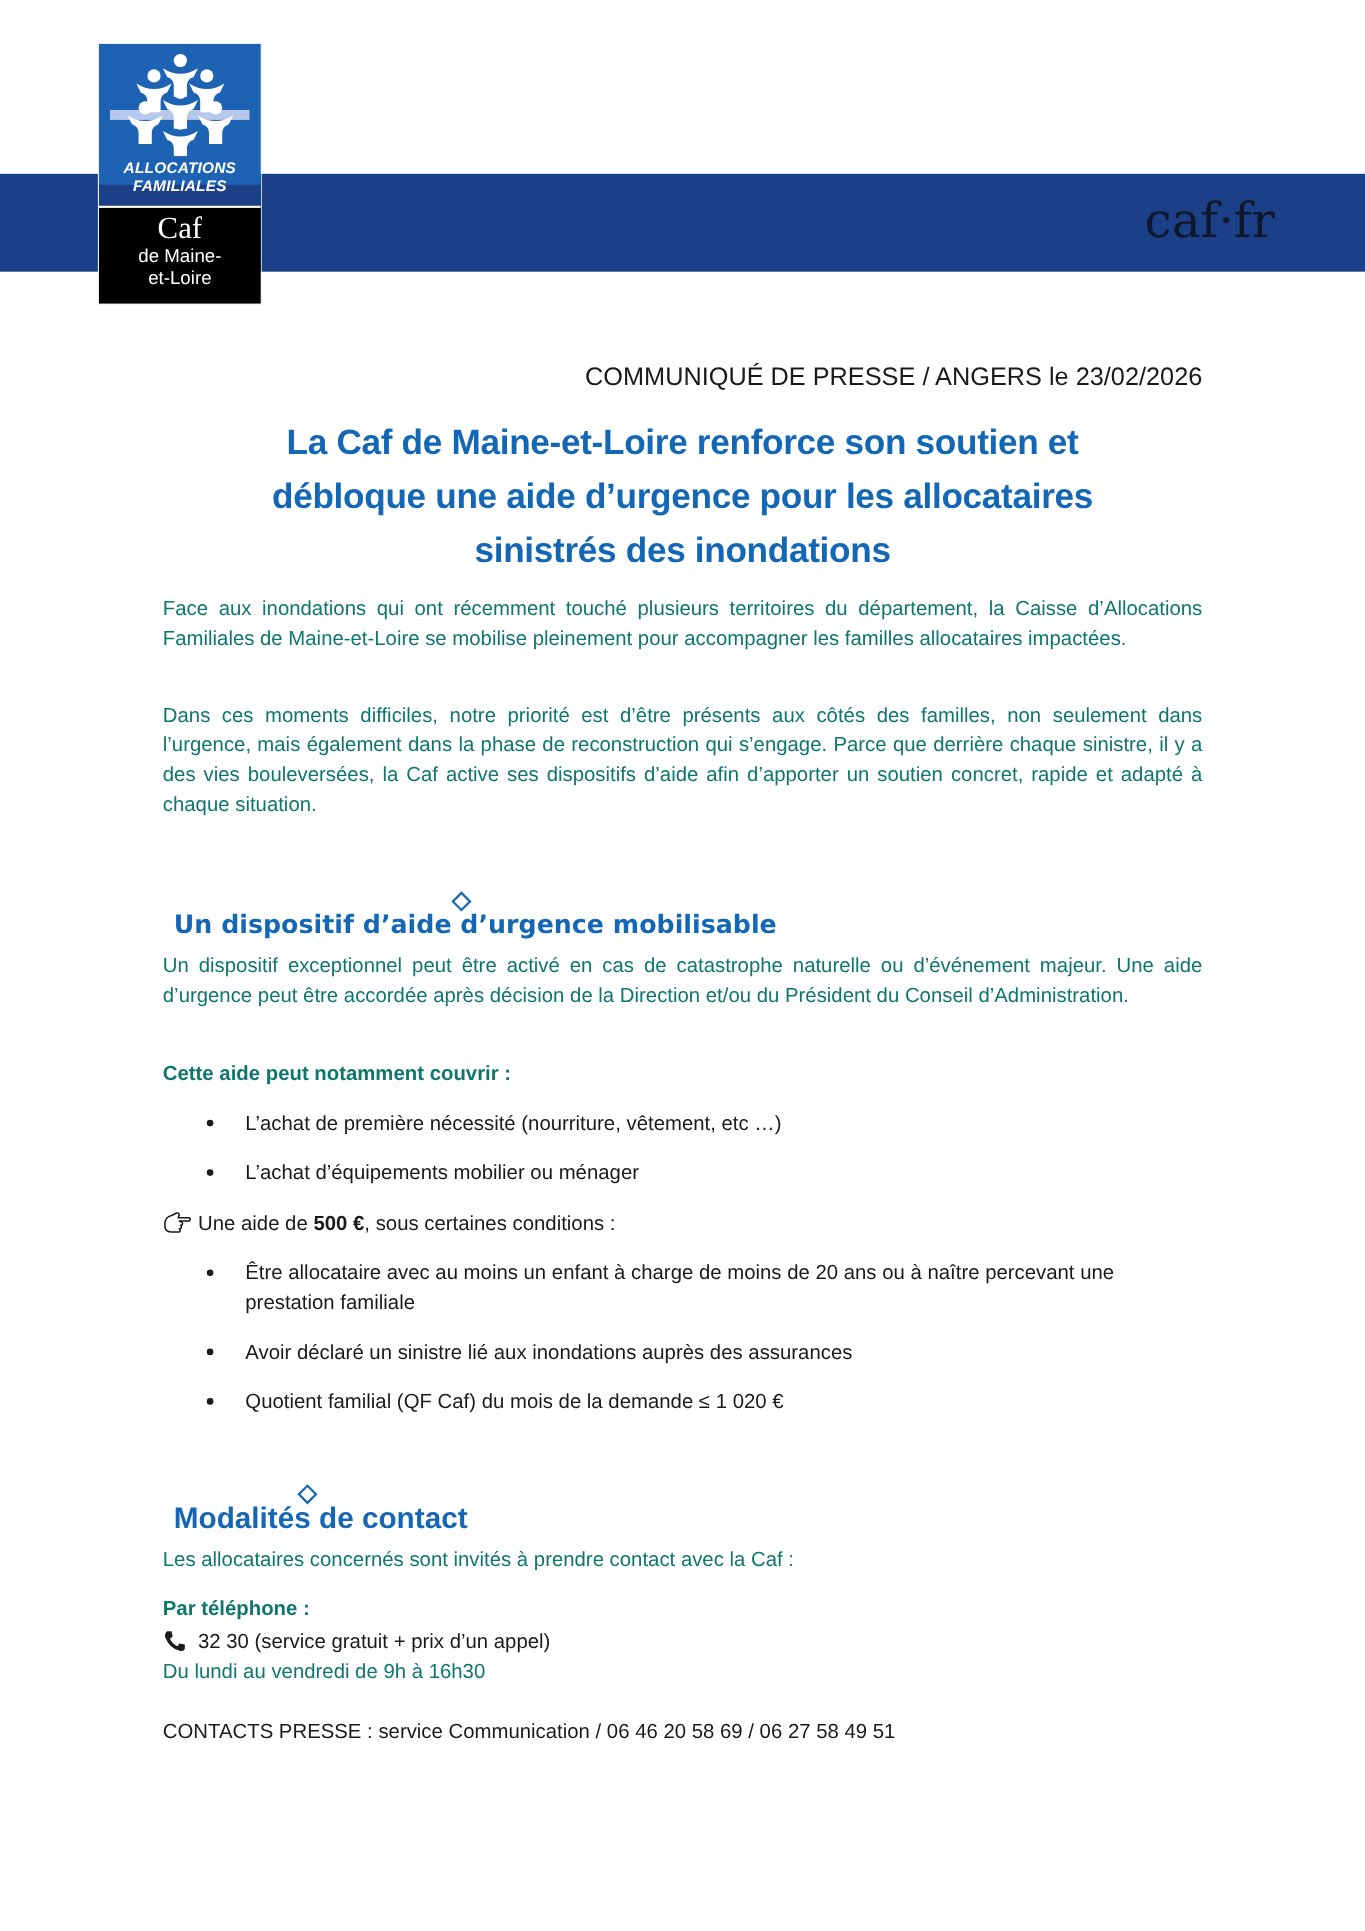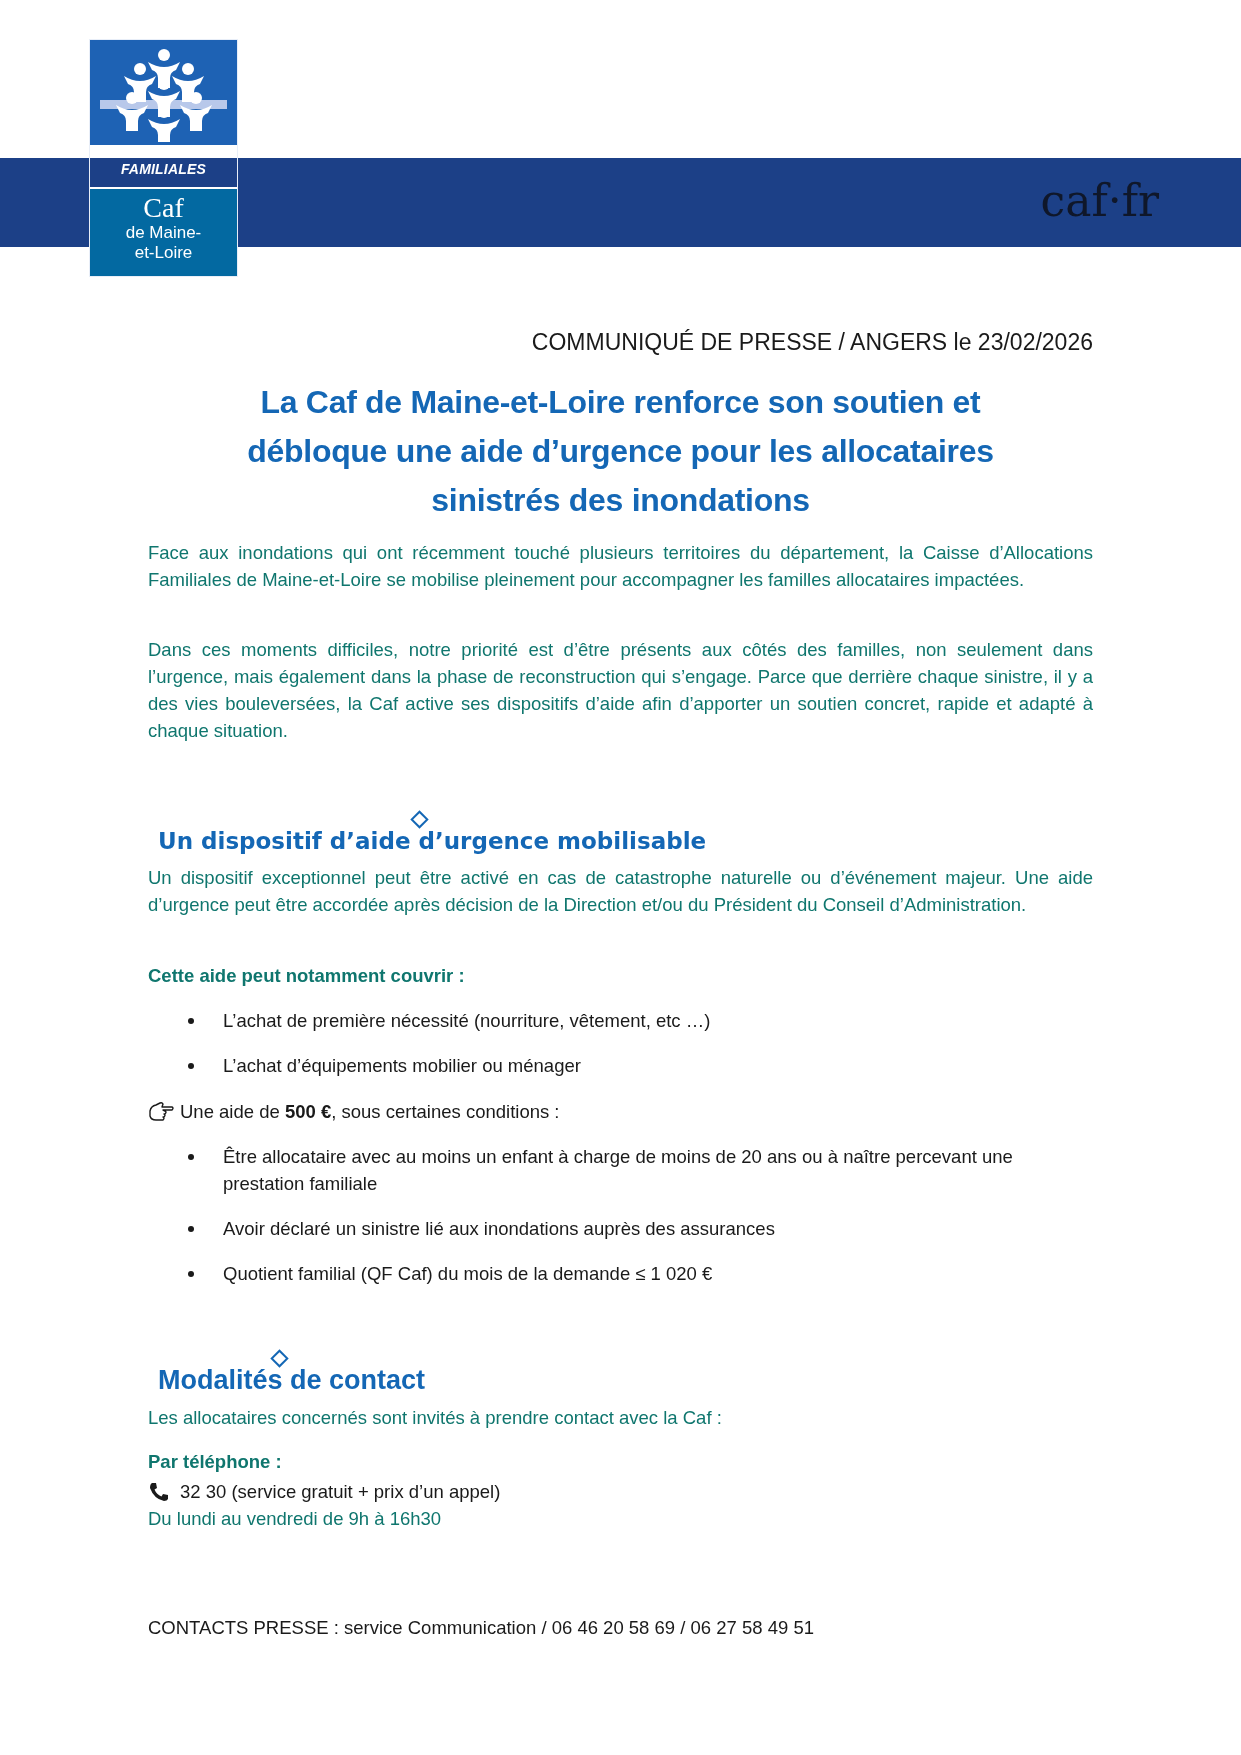--- a/index.html
+++ b/index.html
@@ -37,28 +37,28 @@
       position: absolute;
       left: 90px;
       top: 40px;
       width: 147px;
       height: 236px;
       box-shadow: 0 0 0 1px #e8eef8;
     }
     .logo-top {
       position: absolute;
       left: 0; top: 0;
-      width: 147px; height: 105px;
+      width: 147px; height: 128px;
       background: #1e62b4;
     }
     .logo-bottom {
       position: absolute;
       left: 0; top: 147px;
       width: 147px; height: 89px;
-      background: #0369a1;
+      background: #000000;
       border-top: 2px solid #ffffff;
       box-sizing: border-box;
     }
     .logo-alloc {
       position: absolute;
       left: 0; top: 104px;
       width: 147px;
       text-align: center;
       font-family: "Liberation Sans", sans-serif;
       font-style: italic;
@@ -209,21 +209,21 @@
     .phone-icon {
       display: inline-block;
       width: 22px;
       height: 20px;
       margin-right: 10px;
     }
     .p7 { top: 1505px; }
     .footer {
       position: absolute;
       left: 148px;
-      top: 1614px;
+      top: 1560px;
       font-size: 18.5px;
       line-height: 27px;
       color: #1a1a1a;
     }
     b.amount { font-weight: bold; }
   </style>
 </head>
 <body>
 
 <div class="band"></div>

